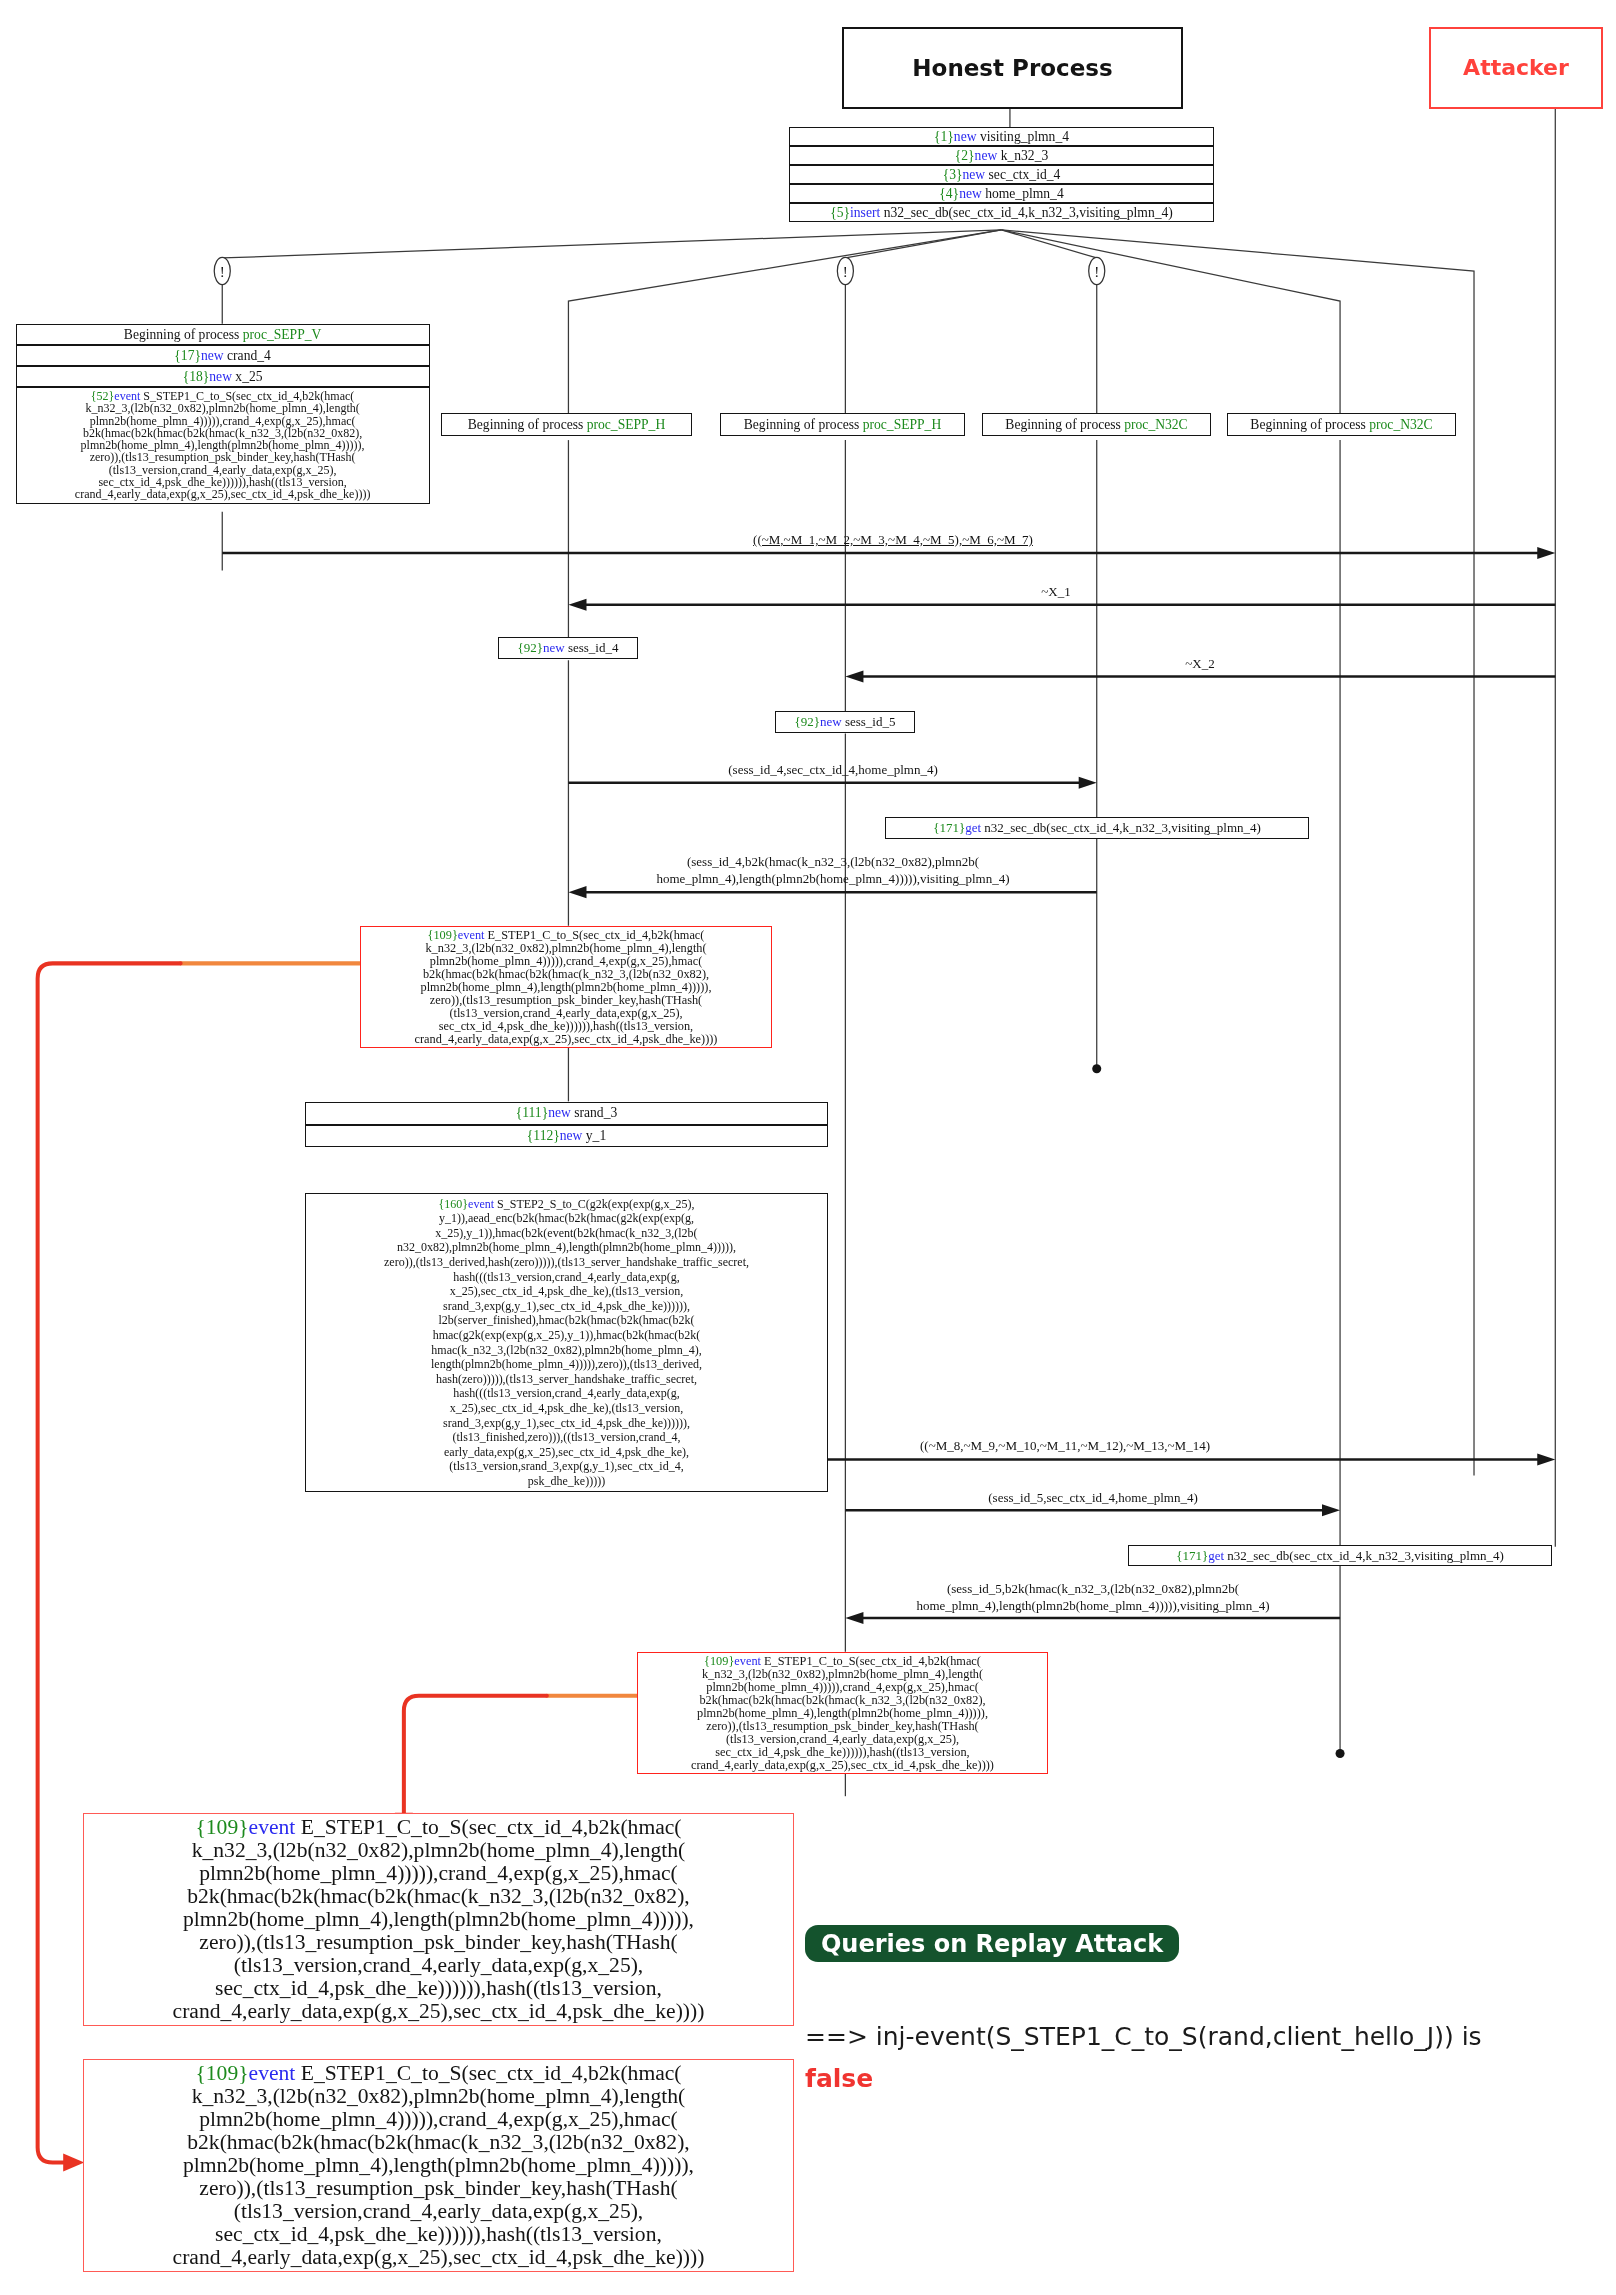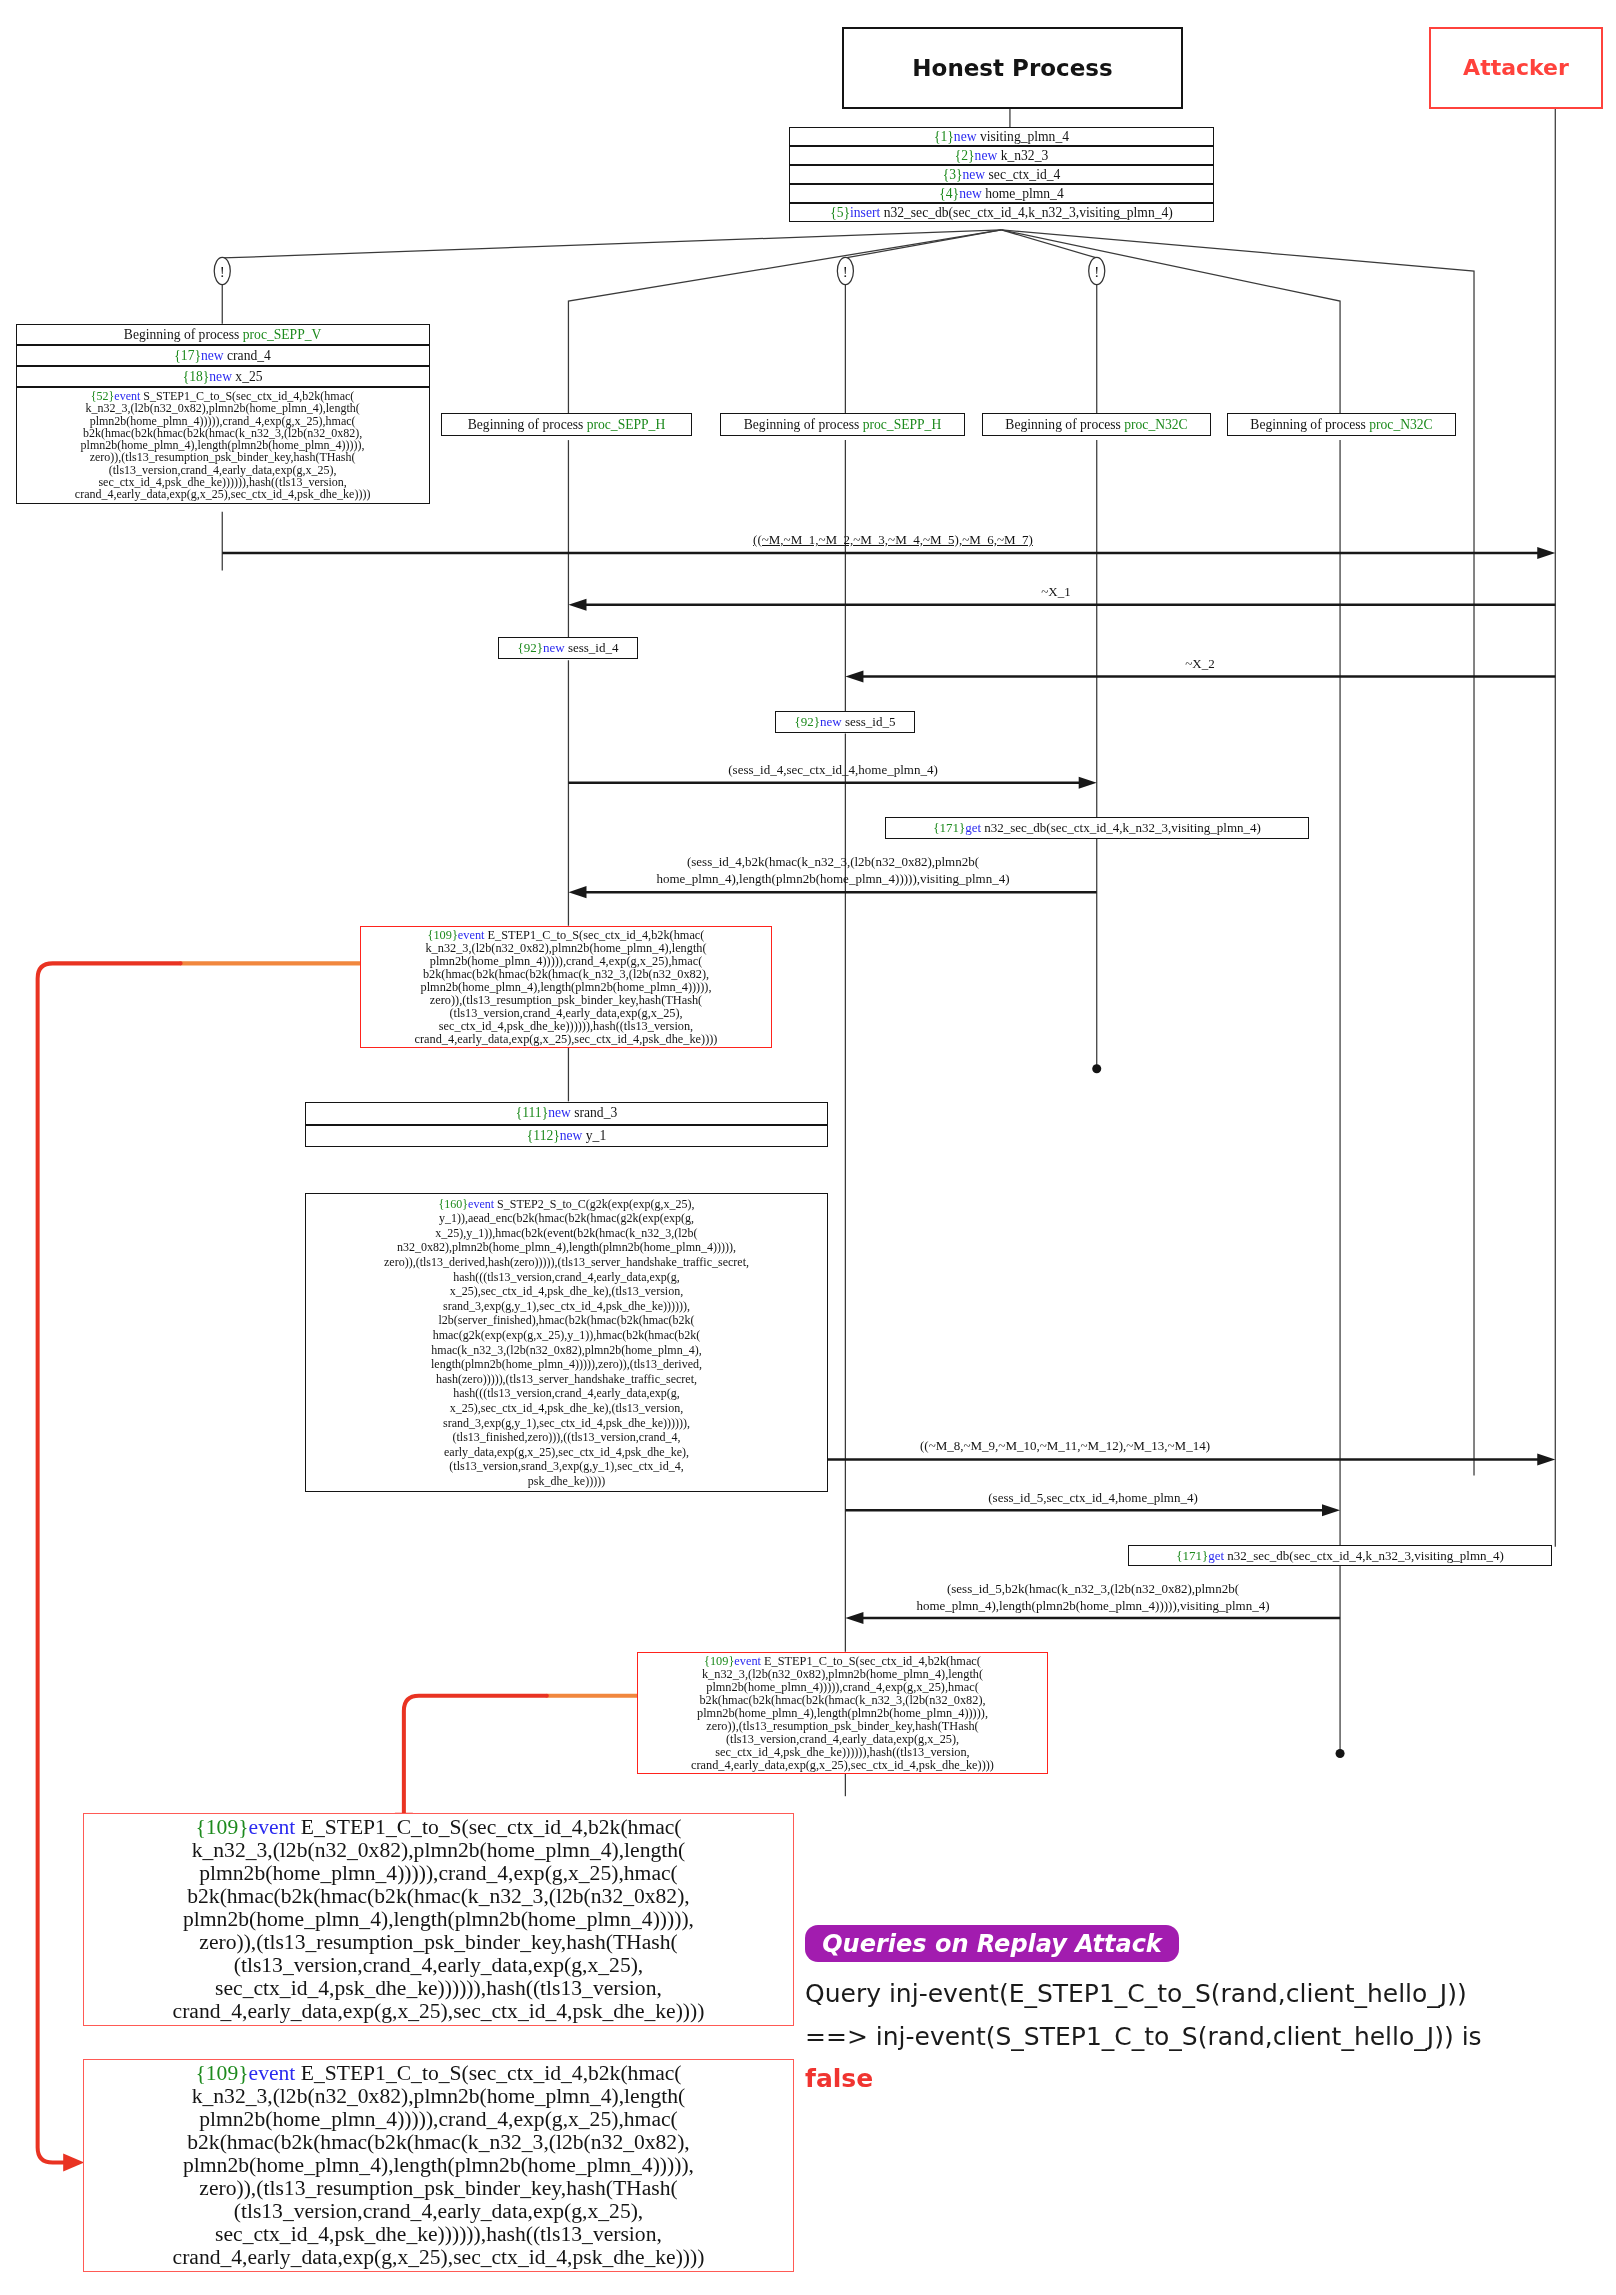--- a/index.html
+++ b/index.html
@@ -14,23 +14,23 @@
   .crow{border:1.5px solid #141414;background:#fff;display:flex;flex-direction:column;
         justify-content:center;align-items:center;text-align:center;}
   .crow .tl{white-space:pre;}
   .redb .crow{border-color:#ff231d;}
   .bigredb{border-color:#ff5a55 !important;border-width:1.5px !important;}
   .c-g{color:#1d8a1d;}
   .c-b{color:#2a2af0;}
   .c-k{color:#141414;}
   .msg{position:absolute;transform:translateX(-50%);white-space:pre;
        font-size:13px;color:#141414;}
-  .badge{position:absolute;background:#a21caf;color:#ffffff;border-radius:13px;
+  .badge{position:absolute;background:#14532d;color:#ffffff;border-radius:13px;
          display:flex;align-items:center;justify-content:center;
-         font-family:"DejaVu Sans", sans-serif;font-weight:bold;font-style:italic;}
+         font-family:"DejaVu Sans", sans-serif;font-weight:bold;}
   .qline{position:absolute;font-family:"DejaVu Sans", sans-serif;color:#1a1a1a;
          white-space:pre;}
   .qfalse{position:absolute;font-family:"DejaVu Sans", sans-serif;font-weight:bold;
           color:#f03430;}
 </style>
 </head>
 <body>
 
 <div id="stage">
 
@@ -268,18 +268,17 @@
       <div class="tl"><span class="c-k">plmn2b(home_plmn_4),length(plmn2b(home_plmn_4))))),</span></div>
       <div class="tl"><span class="c-k">zero)),(tls13_resumption_psk_binder_key,hash(THash(</span></div>
       <div class="tl"><span class="c-k">(tls13_version,crand_4,early_data,exp(g,x_25),</span></div>
       <div class="tl"><span class="c-k">sec_ctx_id_4,psk_dhe_ke)))))),hash((tls13_version,</span></div>
       <div class="tl"><span class="c-k">crand_4,early_data,exp(g,x_25),sec_ctx_id_4,psk_dhe_ke))))</span></div>
     </div>
 
   <div class="badge" style="left:805px;top:1925px;width:374px;height:37px;font-size:24px;">
     <span>Queries on Replay Attack</span>
   </div>
-  <div class="qline" style="left:805px;top:1979px;font-size:25px;">Query inj-event(E_STEP1_C_to_S(rand,client_hello_J))</div>
   <div class="qline" style="left:805px;top:2022px;font-size:25px;">==&gt; inj-event(S_STEP1_C_to_S(rand,client_hello_J)) is</div>
   <div class="qfalse" style="left:805px;top:2064px;font-size:25px;">false</div>
 
 </div>
 
 
 </body></html>

